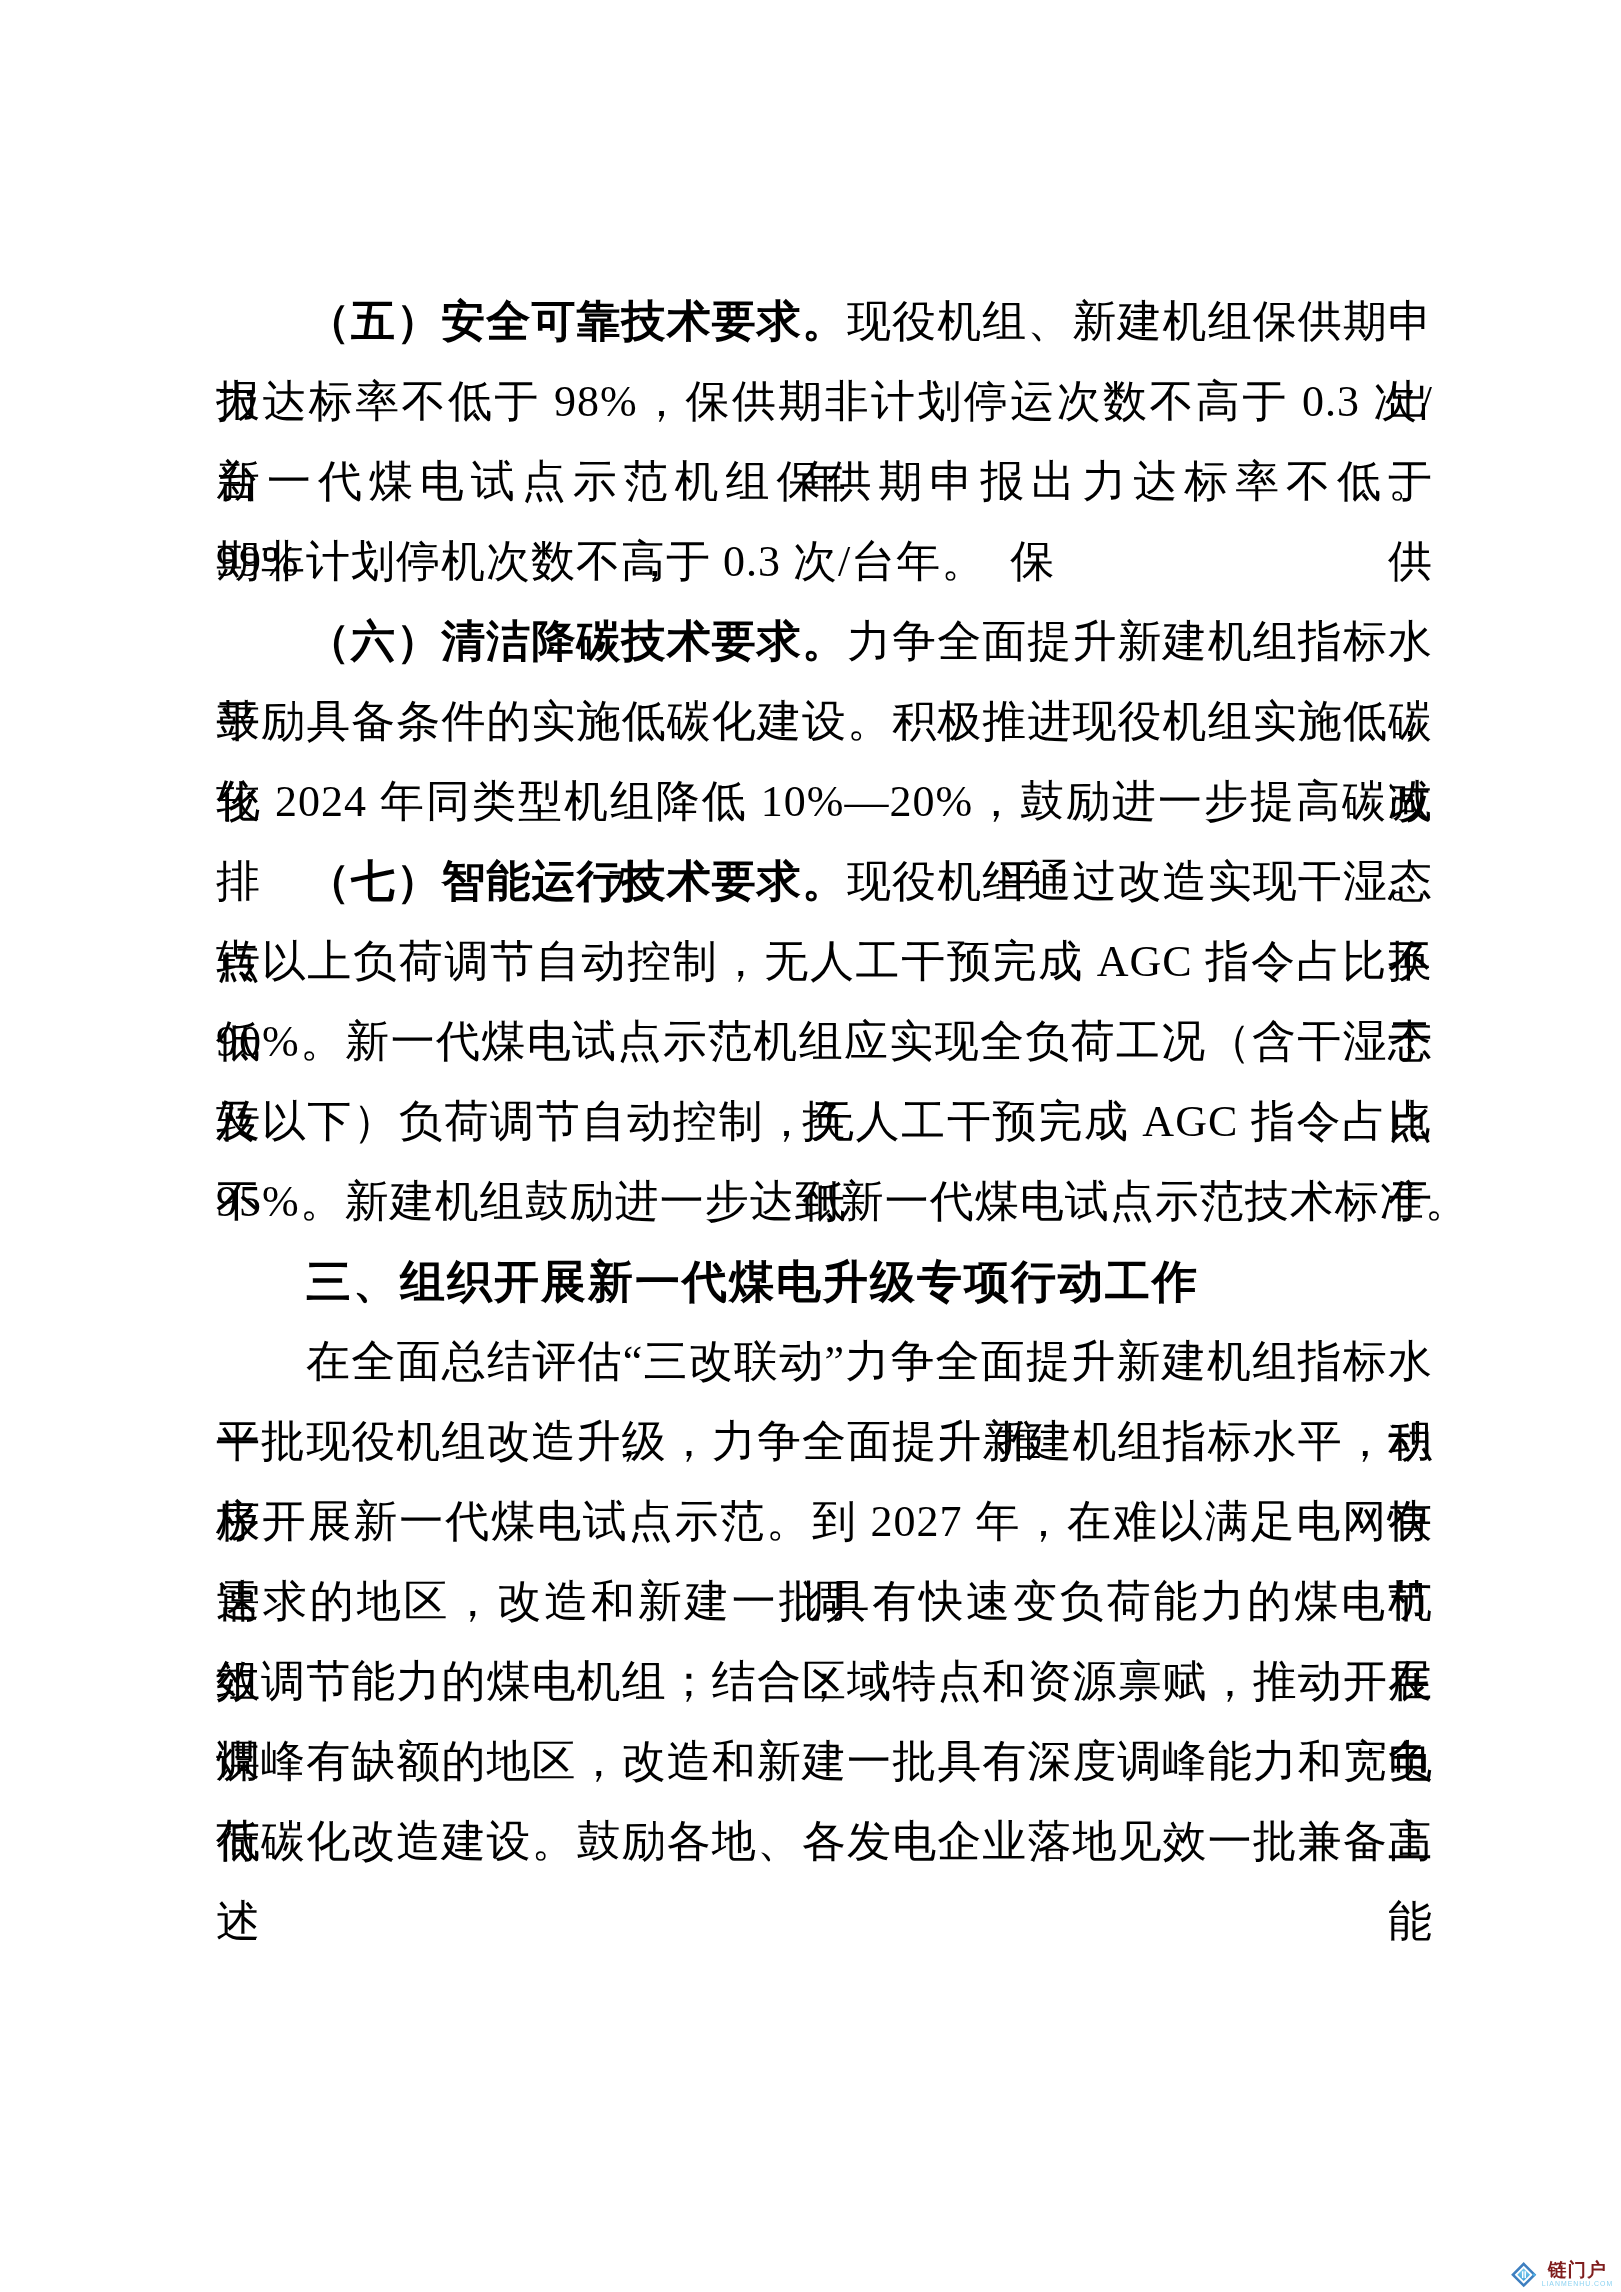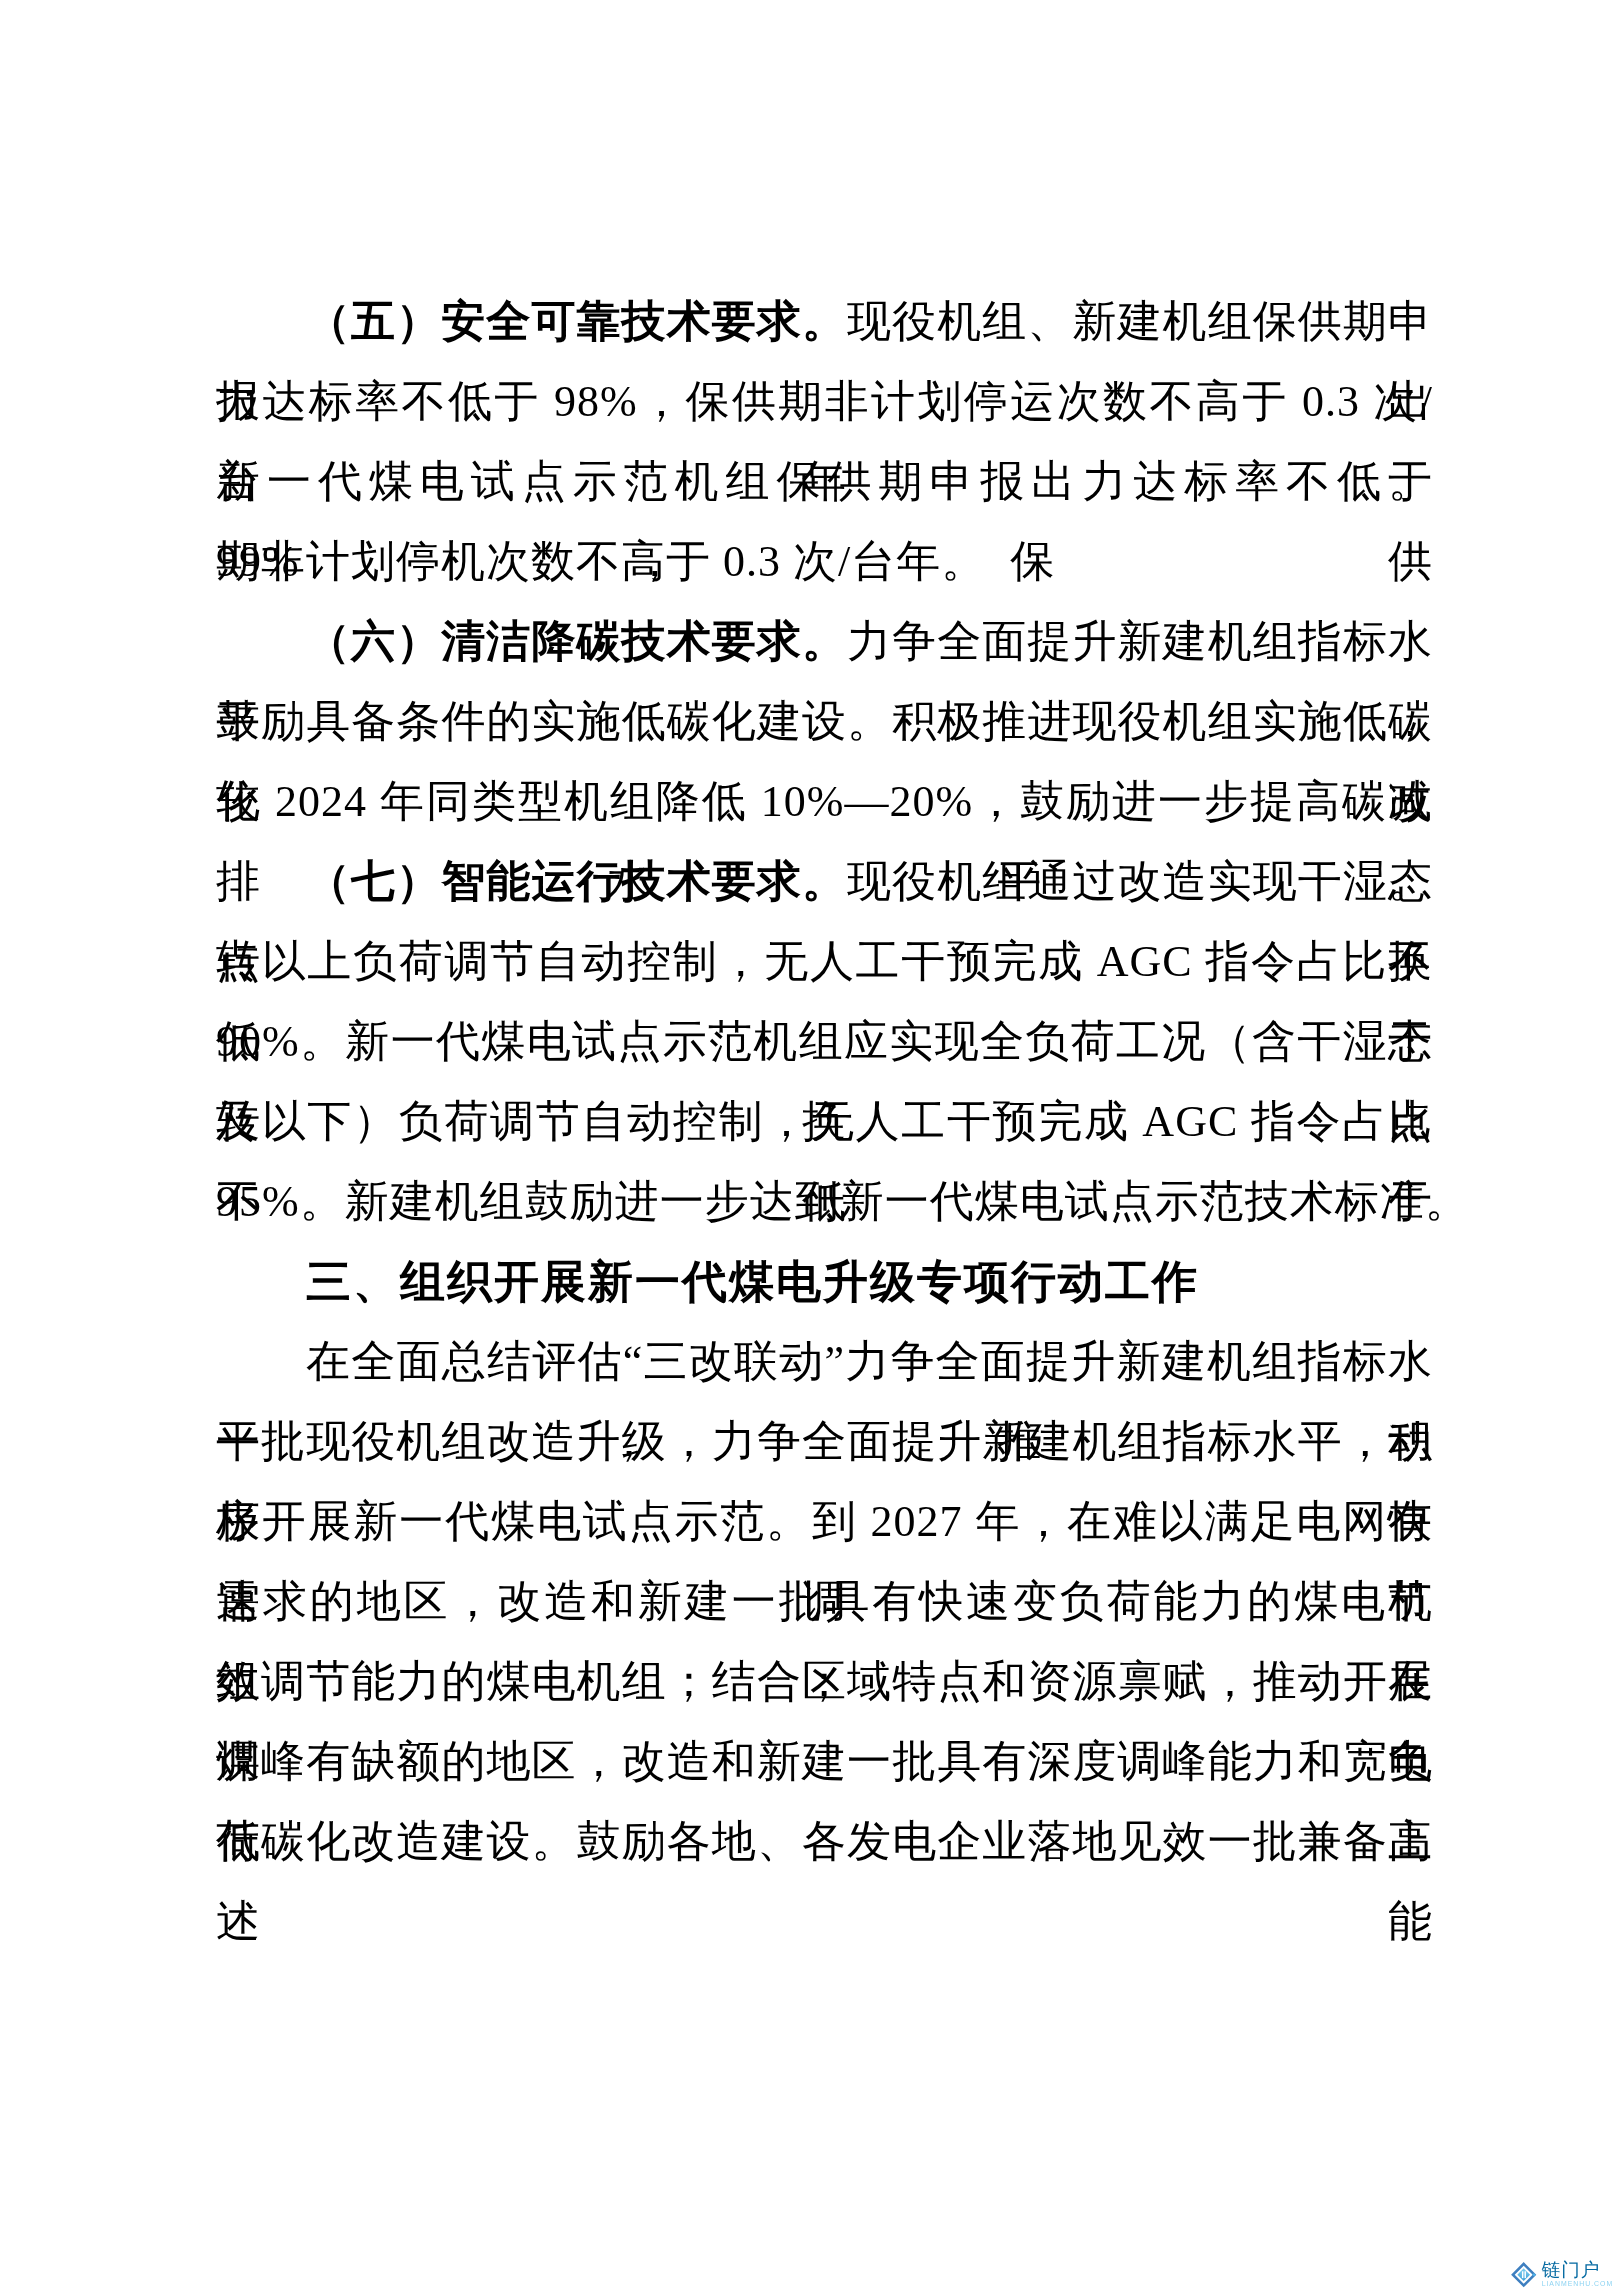--- a/index.html
+++ b/index.html
@@ -45,24 +45,25 @@
     right:7.8px;
     bottom:4.9px;
     display:flex;
     align-items:center;
     gap:3.9px;
   }
   .wm-icon{ width:27.4px; height:27.4px; display:block; }
   .wm-textblock{ display:flex; flex-direction:column; line-height:1; }
   .wm-name{
     font-family:"Liberation Sans","DejaVu Sans",sans-serif;
-    font-weight:normal;
+    font-weight:bold;
     font-size:18.6px;
-    color:#0369a1;
+    color:#7f1d1d;
     letter-spacing:1px;
+    text-align:center;
   }
   .wm-domain{
     font-family:"Liberation Sans","DejaVu Sans",sans-serif;
     font-size:6.9px;
     color:#8dd3f2;
     letter-spacing:1px;
     margin-top:2px;
   }
 </style>
 </head>

